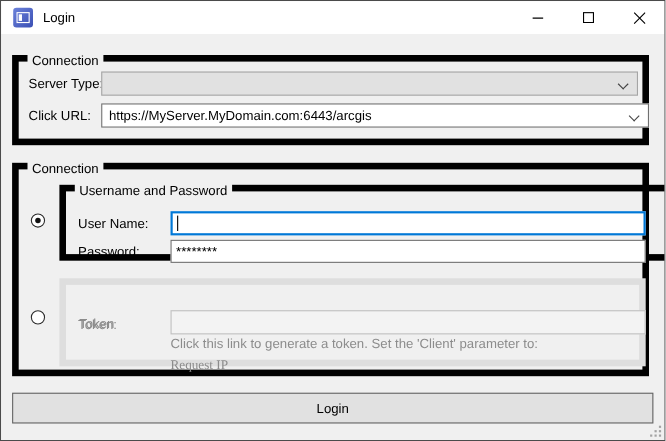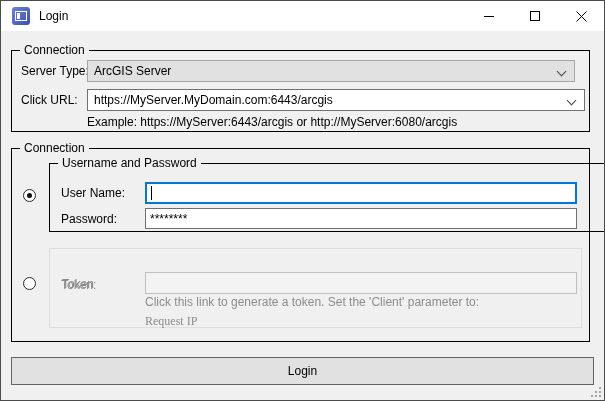--- a/index.html
+++ b/index.html
@@ -38,21 +38,21 @@
   .caption-btn {
     width: 46px; height: 30px; display: flex; align-items: center; justify-content: center;
     background: transparent; border: none; cursor: default; flex: 0 0 auto;
   }
 
   
   .client { position: absolute; top: 30px; left: 0; right: 0; bottom: 0; background: #f0f0f0; }
 
   .groupbox {
     position: absolute;
-    border: 1px solid #000000;
+    border: 6px solid #000000;
     background: transparent;
   }
   .groupbox > .group-label {
     position: absolute; top: -8px; left: 8px;
     background: #f0f0f0; padding: 0 4px;
     font-size: 12px; line-height: 14px; color: #000;
     white-space: nowrap;
   }
   .groupbox.disabled { border-color: #dedede; }
   .groupbox.disabled > .group-label { color: #8c8c8c; margin-top: 36px; }
@@ -143,31 +143,29 @@
     </button>
   </div>
 
   <div class="client">
 
     <div class="groupbox" style="left:10px; top:19px; width:579px; height:82px;">
       <span class="group-label">Connection</span>
 
       <span class="lbl" style="left:9px; top:13px;">Server Type:</span>
       <div class="combo dropdown-list" style="left:75px; top:9px; width:488px;">
-        <span>ArcGIS Server</span>
         <span class="chev"></span>
       </div>
 
       <span class="lbl" style="left:9px; top:42px;">Click URL:</span>
       <div class="combo editable" style="left:75px; top:38px; width:498px;">
         <span>https://MyServer.MyDomain.com:6443/arcgis</span>
         <span class="chev"></span>
       </div>
 
-      <span class="lbl" style="left:75px; top:64px;">Example: https://MyServer:6443/arcgis or http://MyServer:6080/arcgis</span>
     </div>
 
     <div class="groupbox" style="left:10px; top:117px; width:579px; height:194px;">
       <span class="group-label">Connection</span>
 
       <div class="radio checked" style="left:11px; top:40px;"></div>
 
       <div class="groupbox" style="left:37px; top:14px; width:595px; height:69px;">
         <span class="group-label">Username and Password</span>
 

